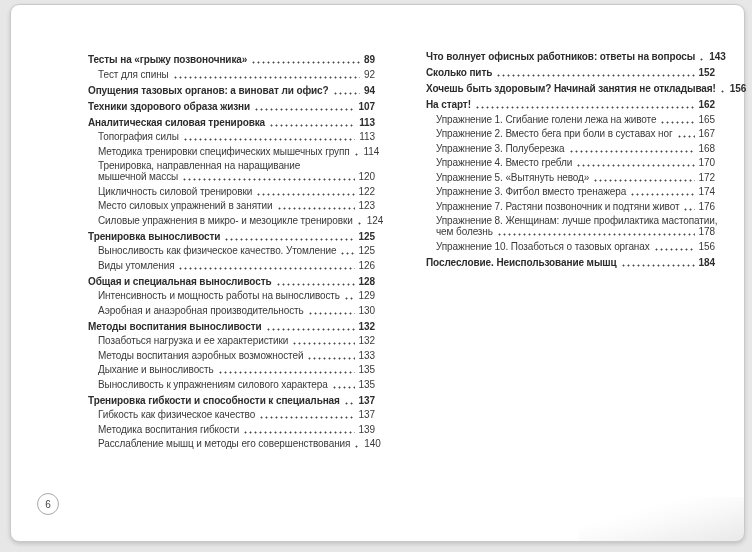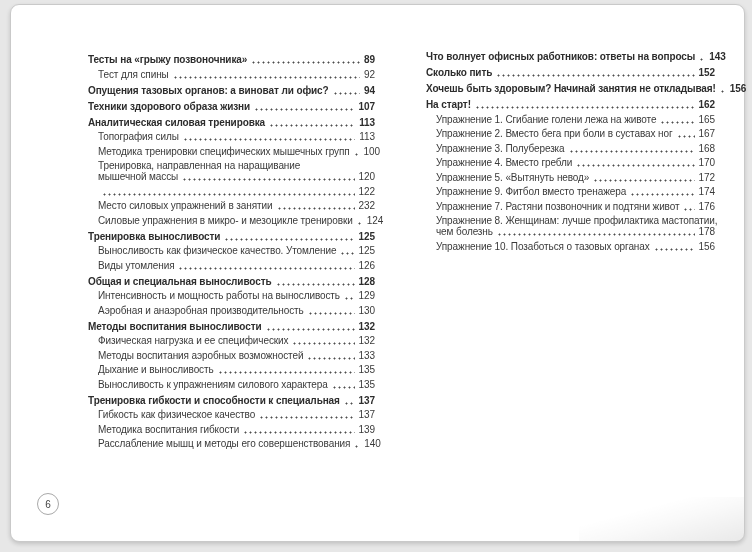--- a/index.html
+++ b/index.html
@@ -114,44 +114,45 @@
         <div class="line">
           <span class="title">Топография силы</span>
           <span class="dots"></span>
           <span class="pnum">113</span>
         </div>
       </div>
       <div class="entry sub">
         <div class="line">
           <span class="title">Методика тренировки специфических мышечных групп</span>
           <span class="dots"></span>
-          <span class="pnum">100</span>
+          <span class="pnum">114</span>
         </div>
       </div>
       <div class="entry sub">
         <div class="line">
           <span class="title">Тренировка, направленная на наращивание</span>
         </div>
         <div class="line">
           <span class="title">мышечной массы</span>
           <span class="dots"></span>
           <span class="pnum">120</span>
         </div>
       </div>
       <div class="entry sub">
         <div class="line">
+          <span class="title">Цикличность силовой тренировки</span>
           <span class="dots"></span>
           <span class="pnum">122</span>
         </div>
       </div>
       <div class="entry sub">
         <div class="line">
           <span class="title">Место силовых упражнений в занятии</span>
           <span class="dots"></span>
-          <span class="pnum">232</span>
+          <span class="pnum">123</span>
         </div>
       </div>
       <div class="entry sub">
         <div class="line">
           <span class="title">Силовые упражнения в микро- и мезоцикле тренировки</span>
           <span class="dots"></span>
           <span class="pnum">124</span>
         </div>
       </div>
       <div class="entry head">
@@ -198,21 +199,21 @@
       </div>
       <div class="entry head">
         <div class="line">
           <span class="title">Методы воспитания выносливости</span>
           <span class="dots"></span>
           <span class="pnum">132</span>
         </div>
       </div>
       <div class="entry sub">
         <div class="line">
-          <span class="title">Физическая нагрузка и ее специфических</span>
+          <span class="title">Позаботься нагрузка и ее характеристики</span>
           <span class="dots"></span>
           <span class="pnum">132</span>
         </div>
       </div>
       <div class="entry sub">
         <div class="line">
           <span class="title">Методы воспитания аэробных возможностей</span>
           <span class="dots"></span>
           <span class="pnum">133</span>
         </div>
@@ -319,21 +320,21 @@
       </div>
       <div class="entry sub">
         <div class="line">
           <span class="title">Упражнение 5. «Вытянуть невод»</span>
           <span class="dots"></span>
           <span class="pnum">172</span>
         </div>
       </div>
       <div class="entry sub">
         <div class="line">
-          <span class="title">Упражнение 9. Фитбол вместо тренажера</span>
+          <span class="title">Упражнение 3. Фитбол вместо тренажера</span>
           <span class="dots"></span>
           <span class="pnum">174</span>
         </div>
       </div>
       <div class="entry sub">
         <div class="line">
           <span class="title">Упражнение 7. Растяни позвоночник и подтяни живот</span>
           <span class="dots"></span>
           <span class="pnum">176</span>
         </div>
@@ -346,20 +347,27 @@
           <span class="title">чем болезнь</span>
           <span class="dots"></span>
           <span class="pnum">178</span>
         </div>
       </div>
       <div class="entry sub">
         <div class="line">
           <span class="title">Упражнение 10. Позаботься о тазовых органах</span>
           <span class="dots"></span>
           <span class="pnum">156</span>
+        </div>
+      </div>
+      <div class="entry head">
+        <div class="line">
+          <span class="title">Послесловие. Неиспользование мышц</span>
+          <span class="dots"></span>
+          <span class="pnum">184</span>
         </div>
       </div>
     </div>
   <div class="page-badge">
     <span>6</span>
   </div>
   <div class="curl"></div>
 </div>
 
 </body></html>

